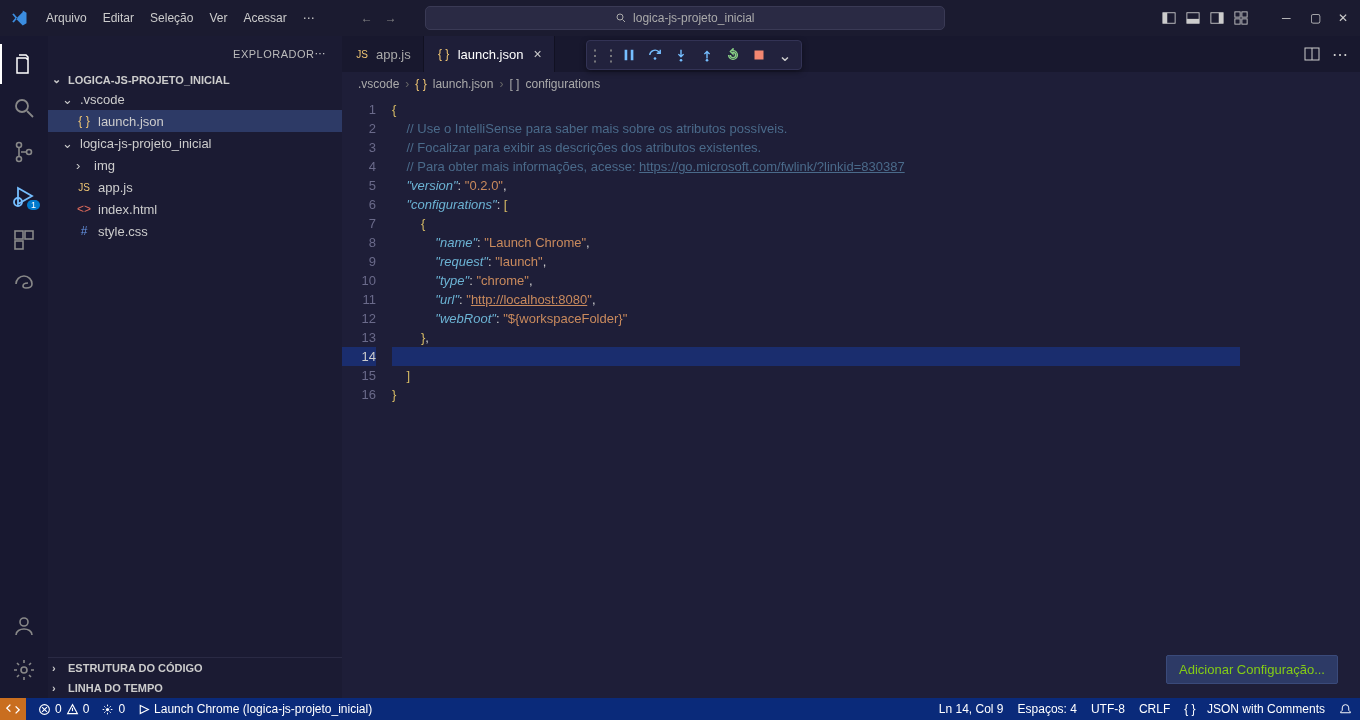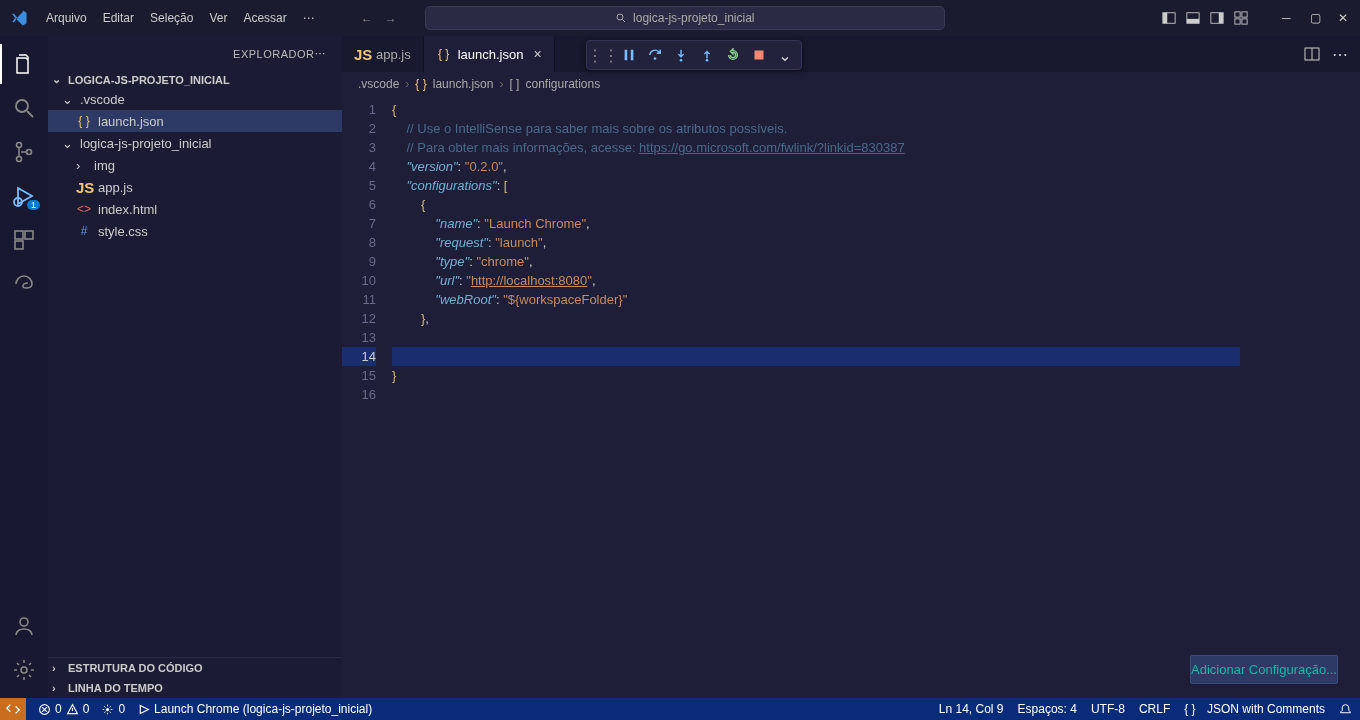--- a/index.html
+++ b/index.html
@@ -28,21 +28,21 @@
   .sidebar { width:294px; background:#1b1b33; display:flex; flex-direction:column; font-size:13px;}
   .sb-header { height:35px; display:flex; align-items:center; justify-content:flex-end; padding:0 16px 0 20px; font-size:11px; color:#bbb; letter-spacing:0.5px;}
   .sb-dots { color:#ccc; cursor:pointer;}
   .sb-folder { display:flex; align-items:center; gap:4px; padding:2px 0 2px 4px; font-weight:bold; font-size:11px; color:#ccc; cursor:pointer;}
   .tree { font-size:13px; }
   .tree-item { display:flex; align-items:center; gap:6px; height:22px; padding-left:14px; cursor:pointer; color:#ccc;}
   .tree-item.active { background:#2d3a66; }
   .chev { width:12px; color:#ccc; }
   .ficon { width:16px; text-align:center; font-size:12px;}
   .ic-json { color:#f0c674;}
-  .ic-js { color:#f0c674; font-weight:bold; font-size:15px;}
+  .ic-js { color:#f0c674; font-weight:normal; font-size:10px;}
   .ic-html { color:#e06c5c;}
   .ic-css { color:#6796e6;}
   .indent1 { padding-left:28px;}
   .sb-collapsed { display:flex;align-items:center;gap:4px;padding:4px 4px;font-size:11px;font-weight:bold;color:#ccc;cursor:pointer;}
   .sb-bottom { margin-top:auto; border-top:1px solid #2a2a44;}
   
   .editor { flex:1; display:flex; flex-direction:column; background:#1e1e38; overflow:hidden;}
   .tabs-row { height:36px; display:flex; align-items:stretch; background:#18182e;}
   .tab { display:flex; align-items:center; gap:6px; padding:0 12px; font-size:13px; color:#aaa; border-right:1px solid #111122; cursor:pointer; position:relative;}
   .tab.active { background:#1e1e38; color:#fff;}
@@ -62,21 +62,21 @@
   .code-line { white-space:pre; height:19px;}
   .hl-line { position:absolute; left:0; right:120px; top:251px; height:19px; background:#1a2d6e; z-index:0;}
   .gutter-hl { background:#1a2d6e; color:#ccc;}
   .tok-brace { color:#d4b964;}
   .tok-comment { color:#4a6a8a;}
   .tok-key { color:#6cb3d4; font-style:italic;}
   .tok-str { color:#c98a5d;}
   .tok-link { color:#4a6a8a; text-decoration:underline;}
   .tok-url { color:#c98a5d; text-decoration:underline;}
   .minimap { position:absolute; right:0; top:60px; width:110px; height:200px; opacity:0.4; font-size:2px; line-height:2px; color:#6cb3d4; padding:4px;}
-  .add-config-btn { position:absolute; right:22px; bottom:14px; background:#2d3a66; border:1px solid #3a4a7a; color:#14b8a6; padding:6px 0; font-size:13px; border-radius:2px; cursor:pointer;}
+  .add-config-btn { position:absolute; right:22px; bottom:14px; background:#2d3a66; border:1px solid #3a4a7a; color:#84cc16; padding:6px 12px; font-size:13px; border-radius:2px; cursor:pointer;}
   
   .status-bar { height:22px; background:#0a2a7a; display:flex; align-items:center; font-size:12px; color:#fff; padding:0 8px; gap:12px;}
   .status-bar .orange { background:#c96e1f; height:22px; display:flex;align-items:center; padding:0 6px; margin-left:-8px;}
   .status-right { margin-left:auto; display:flex; gap:14px;}
   .st-item { display:flex; align-items:center; gap:4px; cursor:pointer;}
   svg { display:block;}
 </style>
 </head>
 <body>
 
@@ -335,20 +335,21 @@
           <div>12</div>
           <div>13</div>
           <div class="gutter-hl">14</div>
           <div>15</div>
           <div>16</div>
       </div>
       <div class="code">
         <div class="hl-line"></div>
         <div class="code-line"><span class="tok-brace">{</span></div>
         <div class="code-line">    <span class="tok-comment">// Use o IntelliSense para saber mais sobre os atributos possíveis.</span></div>
+        <div class="code-line">    <span class="tok-comment">// Focalizar para exibir as descrições dos atributos existentes.</span></div>
         <div class="code-line">    <span class="tok-comment">// Para obter mais informações, acesse: </span><span class="tok-link">https://go.microsoft.com/fwlink/?linkid=830387</span></div>
         <div class="code-line">    <span class="tok-key">"version"</span>: <span class="tok-str">"0.2.0"</span>,</div>
         <div class="code-line">    <span class="tok-key">"configurations"</span>: <span class="tok-brace">[</span></div>
         <div class="code-line">        <span class="tok-brace">{</span></div>
         <div class="code-line">            <span class="tok-key">"name"</span>: <span class="tok-str">"Launch Chrome"</span>,</div>
         <div class="code-line">            <span class="tok-key">"request"</span>: <span class="tok-str">"launch"</span>,</div>
         <div class="code-line">            <span class="tok-key">"type"</span>: <span class="tok-str">"chrome"</span>,</div>
         <div class="code-line">            <span class="tok-key">"url"</span>: <span class="tok-str">"</span><span class="tok-url">http://localhost:8080</span><span class="tok-str">"</span>,</div>
         <div class="code-line">            <span class="tok-key">"webRoot"</span>: <span class="tok-str">"${workspaceFolder}"</span></div>
         <div class="code-line">        <span class="tok-brace">}</span>,</div>

